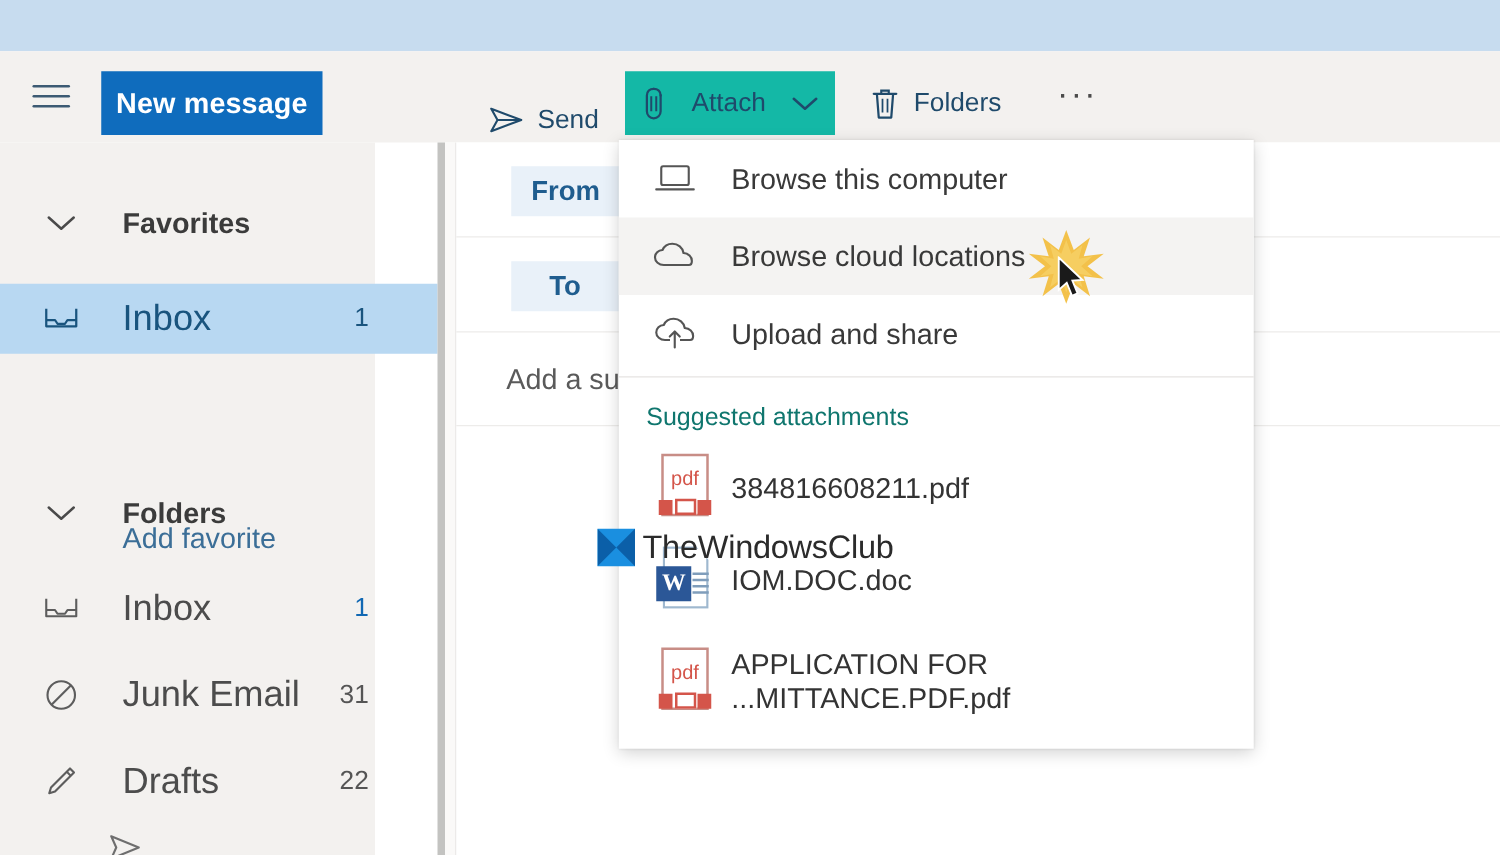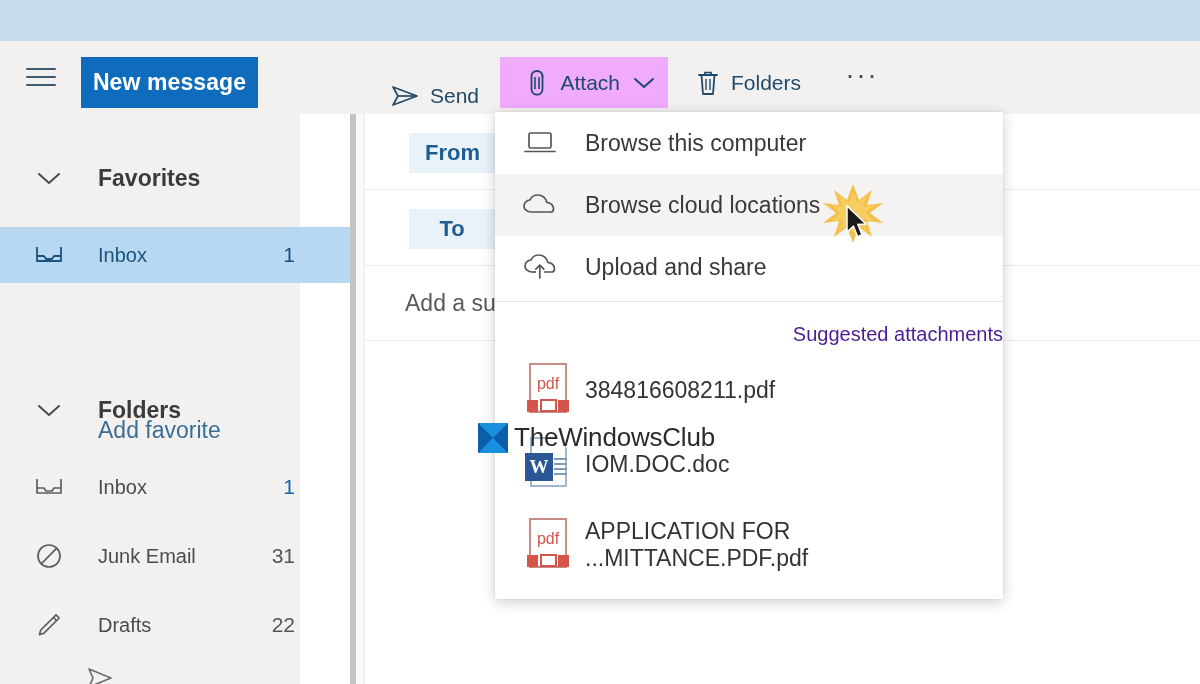--- a/index.html
+++ b/index.html
@@ -75,23 +75,23 @@
     font-size: 21px;
     cursor: pointer;
     white-space: nowrap;
   }
   .tbtn .lbl { color: #1f4a6b; }
   .tbtn svg { display: block; }
 
   #btn-send  { left: 378px; align-items: flex-end; }
   #btn-attach{
     left: 500px;
-    background: #f0abfc;
+    background: #14b8a6;
     width: 168px;
-    justify-content: flex-end;
+    justify-content: space-between;
     gap: 13px;
   }
   #btn-discard { left: 683px; }
   #btn-more {
     left: 838px; width: 48px;
     justify-content: center;
     font-size: 27px;
     letter-spacing: 2px;
     color: #4a4a4a;
     padding-bottom: 14px;
@@ -122,21 +122,21 @@
     cursor: pointer;
   }
   .sb-row.selected { background: #b8d8f2; }
   .sb-ico {
     width: 98px;
     display: flex; justify-content: center; align-items: center;
     flex: none;
   }
   .sb-label {
     flex: 1;
-    font-size: 20px;
+    font-size: 29px;
     color: #4c4c4c;
   }
   .sb-row.selected .sb-label { color: #19547e; font-weight: 400; }
   .sb-count {
     font-size: 21px;
     color: #555;
     padding-right: 55px;
   }
   .sb-row.selected .sb-count { color: #19547e; }
   .sb-count.accent { color: #1168b3; }
@@ -217,23 +217,22 @@
     color: #393939;
   }
   .msep {
     height: 1px;
     background: #e6e4e2;
     margin: 3px 0 0 0;
   }
   .mhead {
     padding: 21px 0 7px 22px;
     font-size: 20px;
-    color: #4c1d95;
+    color: #0f766e;
     font-weight: 400;
-    text-align: right;
   }
   .arow {
     display: flex; align-items: center;
     height: 74px;
     cursor: pointer;
   }
   .arow .aico {
     width: 90px; flex: none;
     display: flex; justify-content: center; align-items: center; padding-left: 16px;
   }

